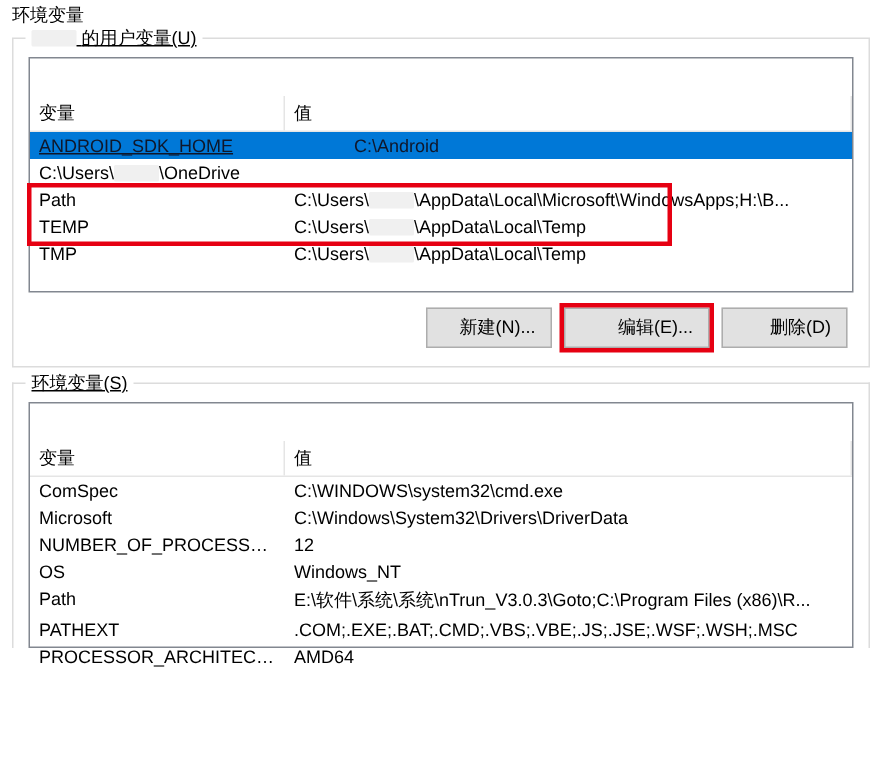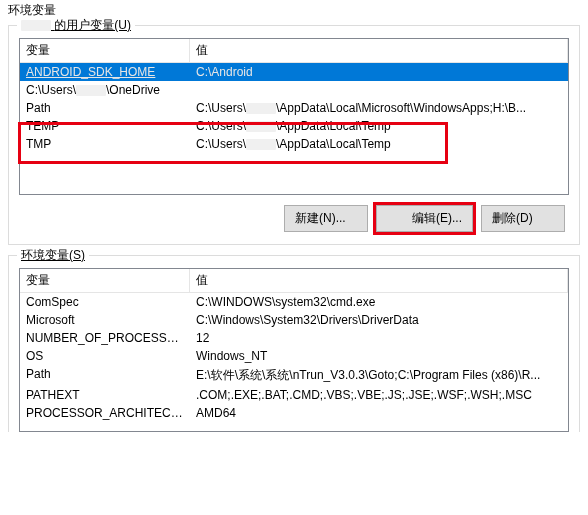--- a/index.html
+++ b/index.html
@@ -44,20 +44,21 @@
     border-radius: 1px;
   }
   .listview {
     border: 1px solid #828790;
     background: #fff;
   }
   .lv-header {
     display: flex;
     border-bottom: 1px solid #e5e5e5;
     background: #fff;
+    margin-top: 25px;
   }
   .lv-header .col {
     padding: 3px 6px;
     font-size: 12px;
     border-right: 1px solid #e5e5e5;
     box-sizing: border-box;
   }
   .col-name {
     width: 170px;
     flex: 0 0 auto;
@@ -83,42 +84,43 @@
   }
   .lv-row .cell.col-name {
     width: 170px;
     flex: 0 0 auto;
   }
   .lv-row .cell.col-value {
     flex: 1 1 auto;
   }
   .lv-row.selected {
     background: #0078d7;
-    color: #e5e5e5;
+    color: #0f172a;
+    gap: 40px;
   }
   .lv-row.selected .cell.col-name {
     text-decoration: underline;
   }
   .lv-user { height: 155px; }
   .lv-sys { height: 162px; }
   .button-row {
     display: flex;
     justify-content: flex-end;
     gap: 8px;
     padding: 10px 4px 2px 4px;
   }
   .btn {
     min-width: 84px;
     padding: 4px 10px;
     border: 1px solid #adadad;
     background: #e1e1e1;
     font-size: 12px;
     font-family: inherit;
     cursor: pointer;
-    text-align: left;
+    text-align: right;
   }
   .btn.highlight {
     outline: 3px solid #e60012;
     outline-offset: 0;
     padding-left: 35px;
   }
   .red-box {
     position: absolute;
     border: 3px solid #e60012;
     pointer-events: none;

